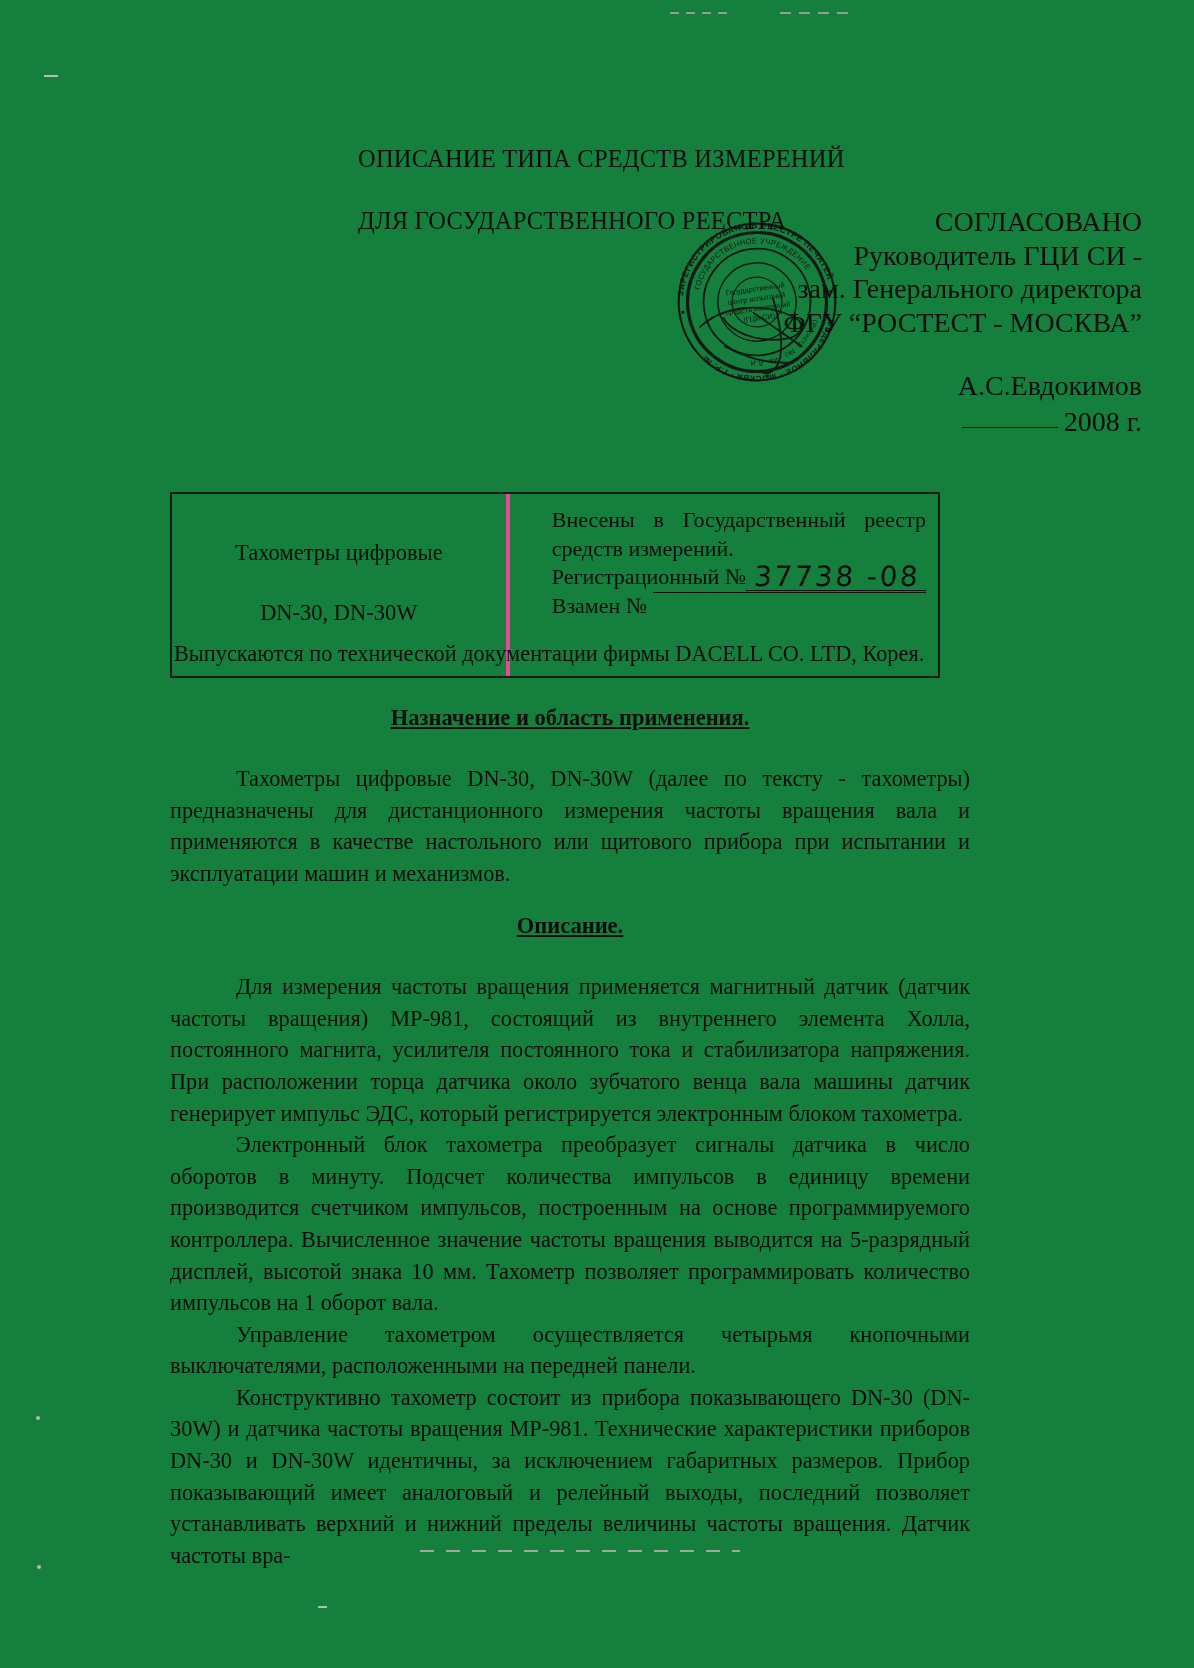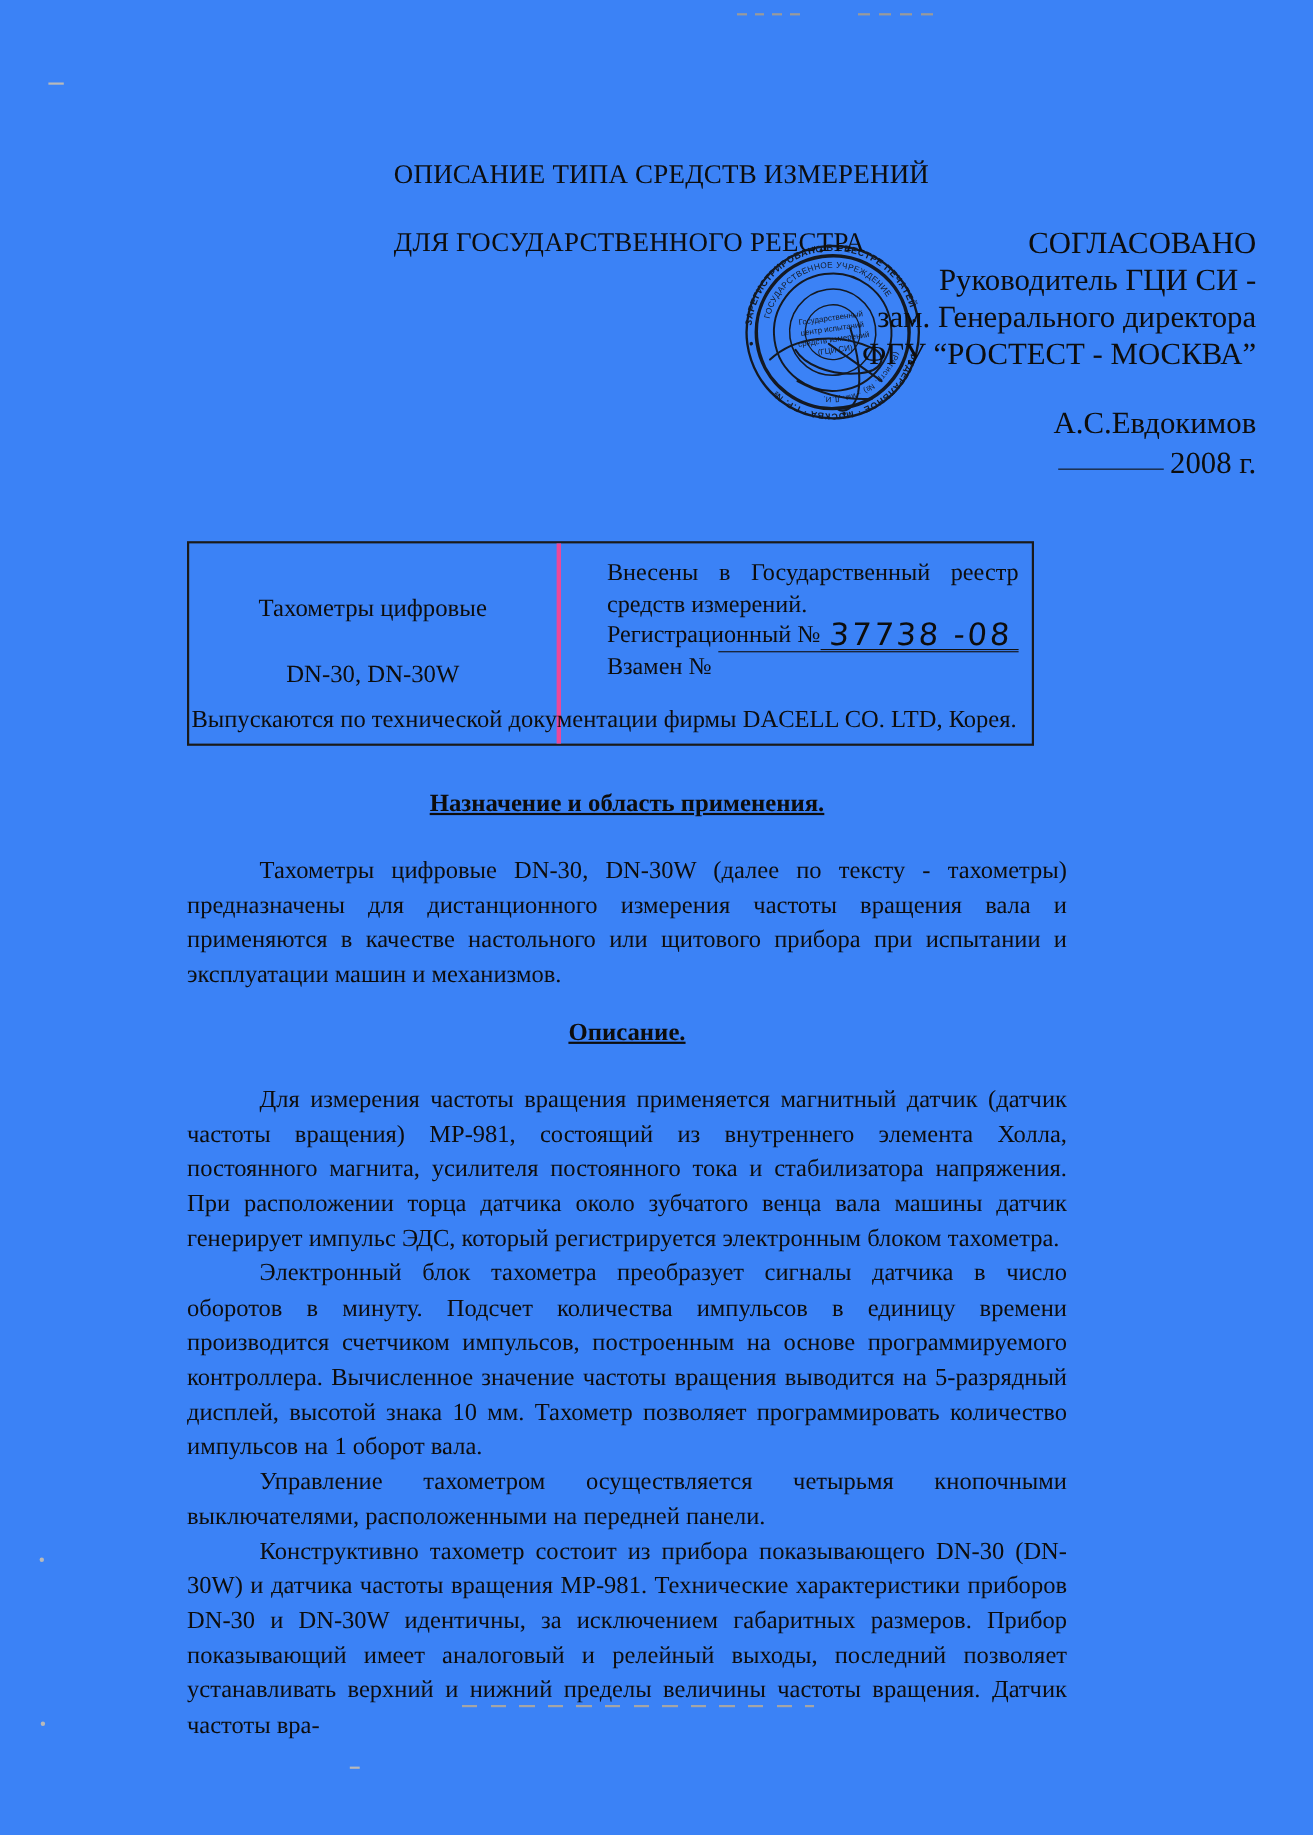--- a/index.html
+++ b/index.html
@@ -8,21 +8,21 @@
     background: #ffffff;
   }
   body {
     font-family: "Liberation Serif", "DejaVu Serif", serif;
     color: #0d0d0d;
   }
   .page {
     position: relative;
     width: 1194px;
     height: 1668px;
-    background: #3b82f6;
+    background: #15803d;
     overflow: hidden;
   }
 
   
   .scan-mark {
     position: absolute;
     background: #b9b9b9;
   }
   .scan-dash-top {
     top: 12px; left: 670px; width: 60px; height: 2px;
@@ -165,21 +165,21 @@
   }
   .lead {
     margin: 0 0 0 4px;
     white-space: nowrap;
   }
   .section-head {
     text-align: center;
     font-weight: bold;
     text-decoration: underline;
     font-size: 22.5px;
-    margin: 44px 0 30px;
+    margin: 32px 0 30px;
   }
   .section-head.second { margin: 20px 0 30px; }
   p.para {
     margin: 0;
     text-align: justify;
     text-indent: 66px;
     hyphens: manual;
   }
   p.para + p.para { margin-top: 0; }
 </style>

